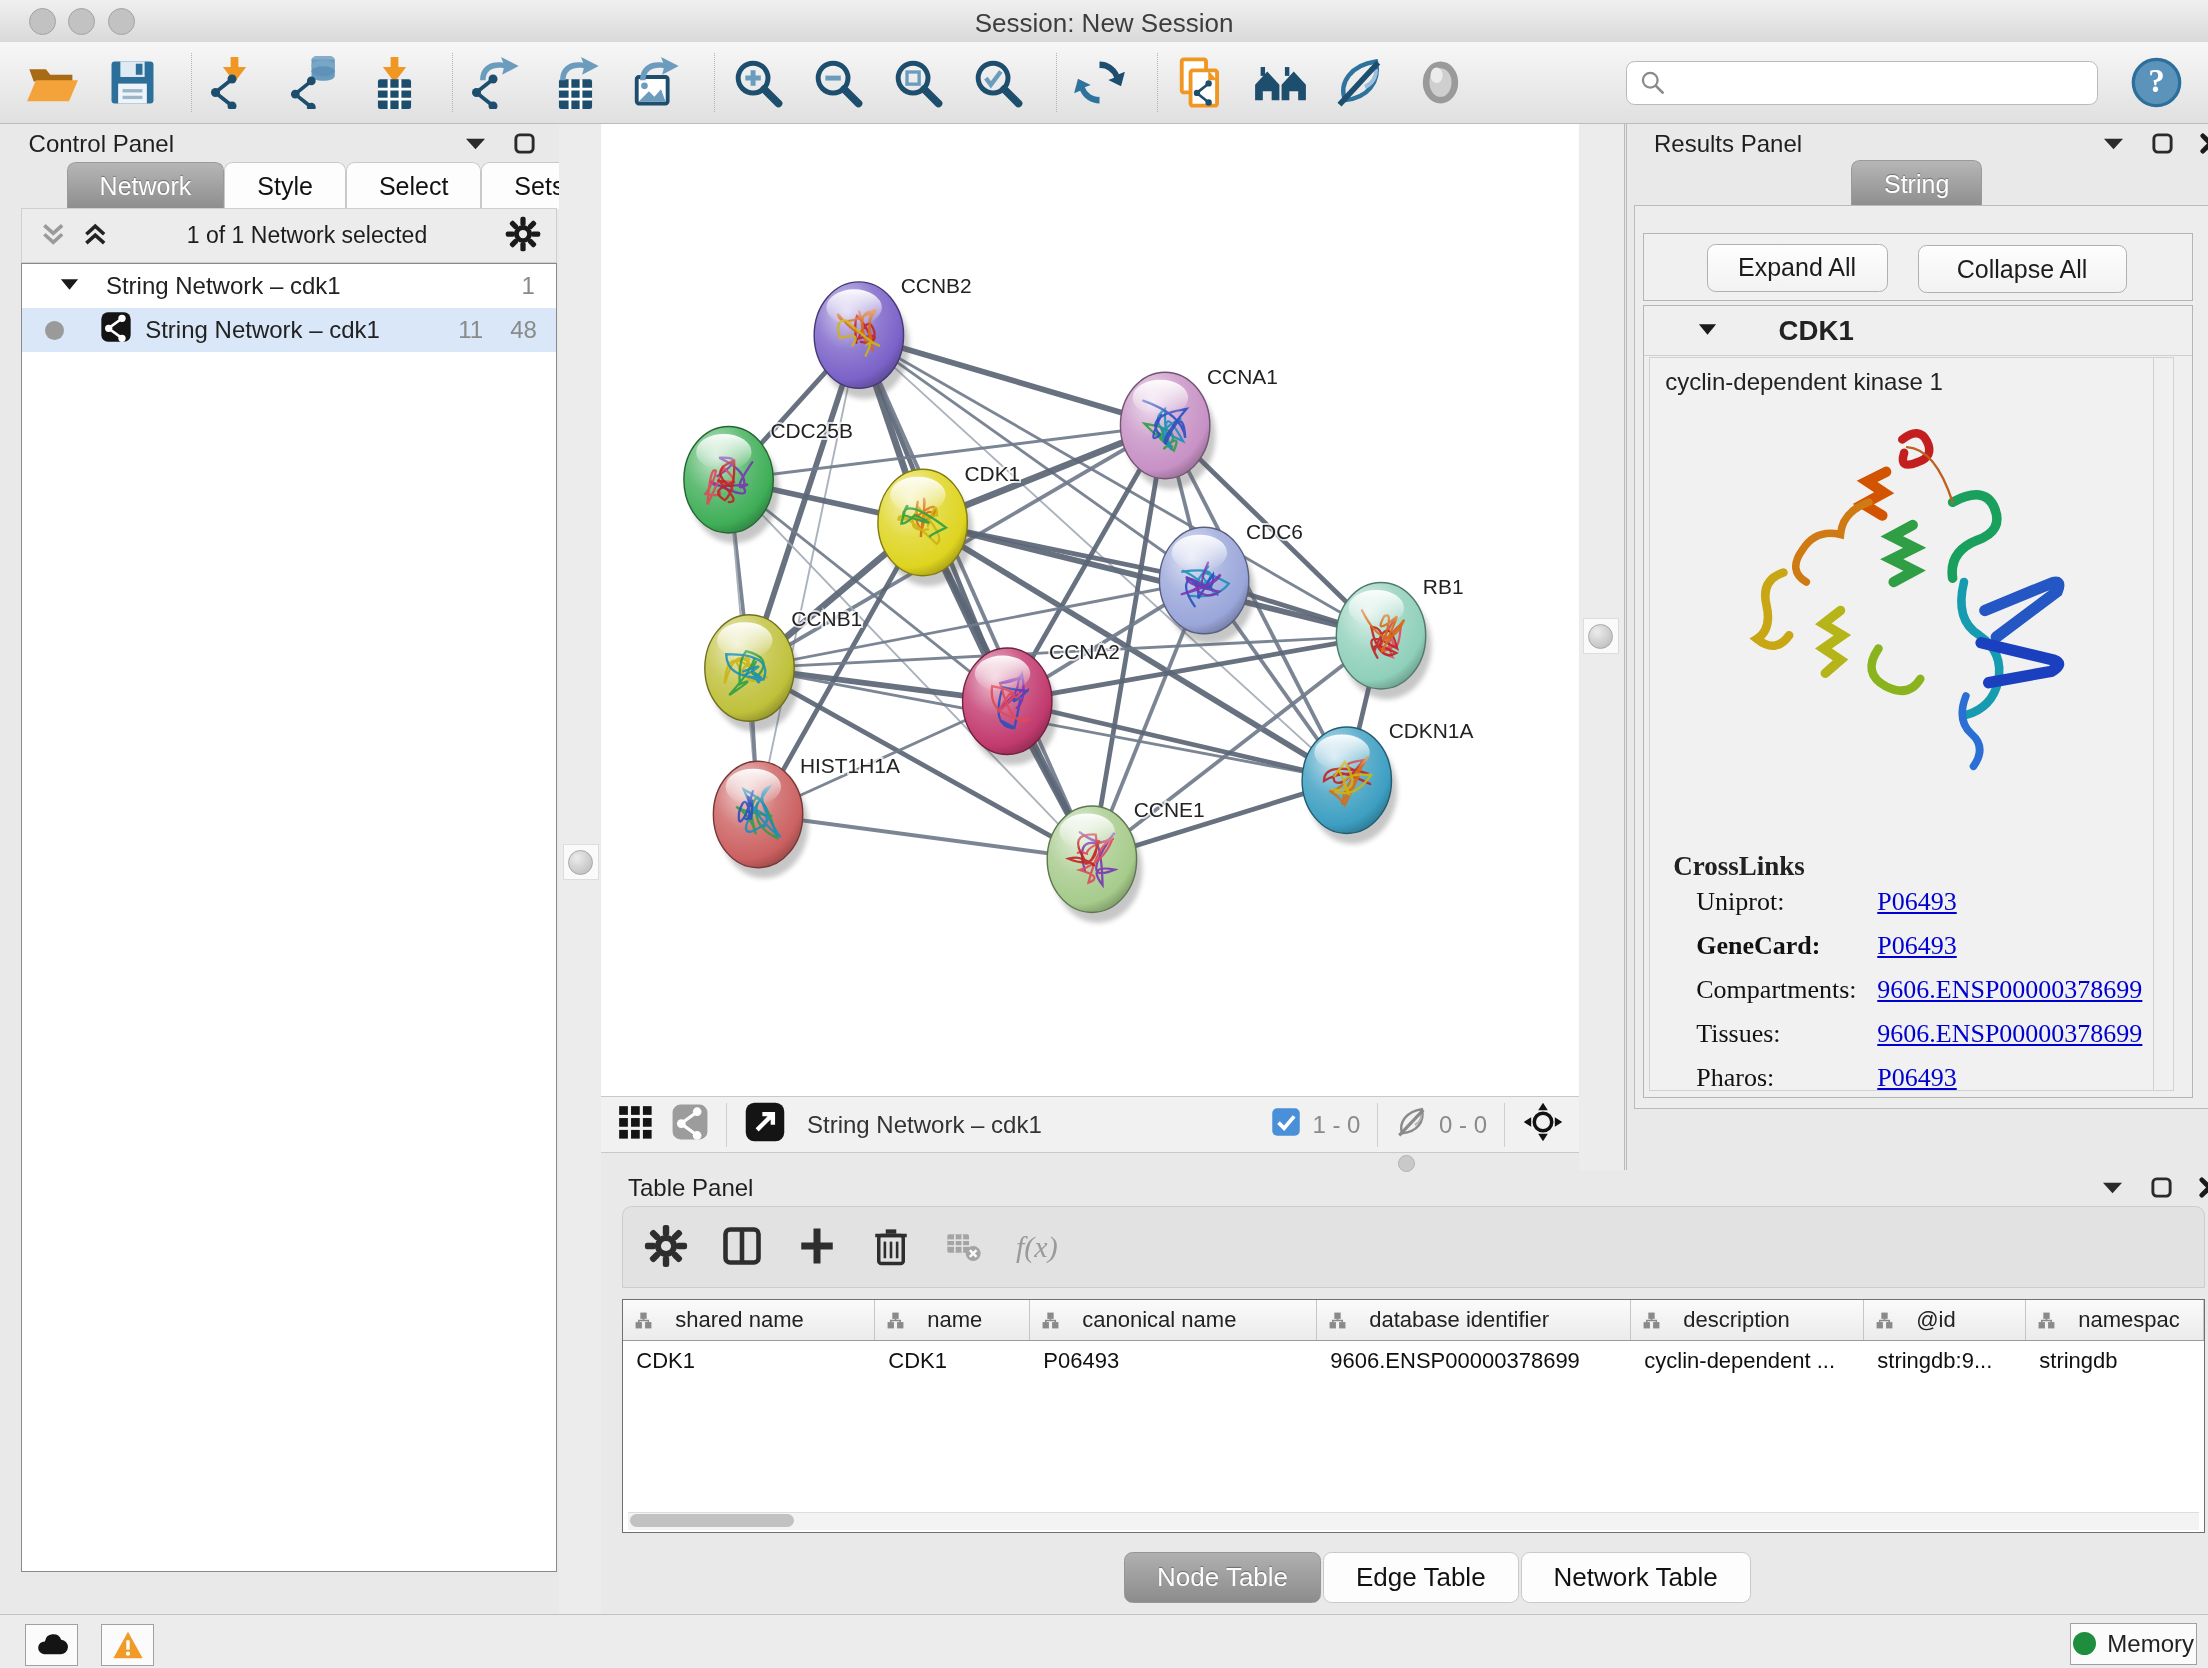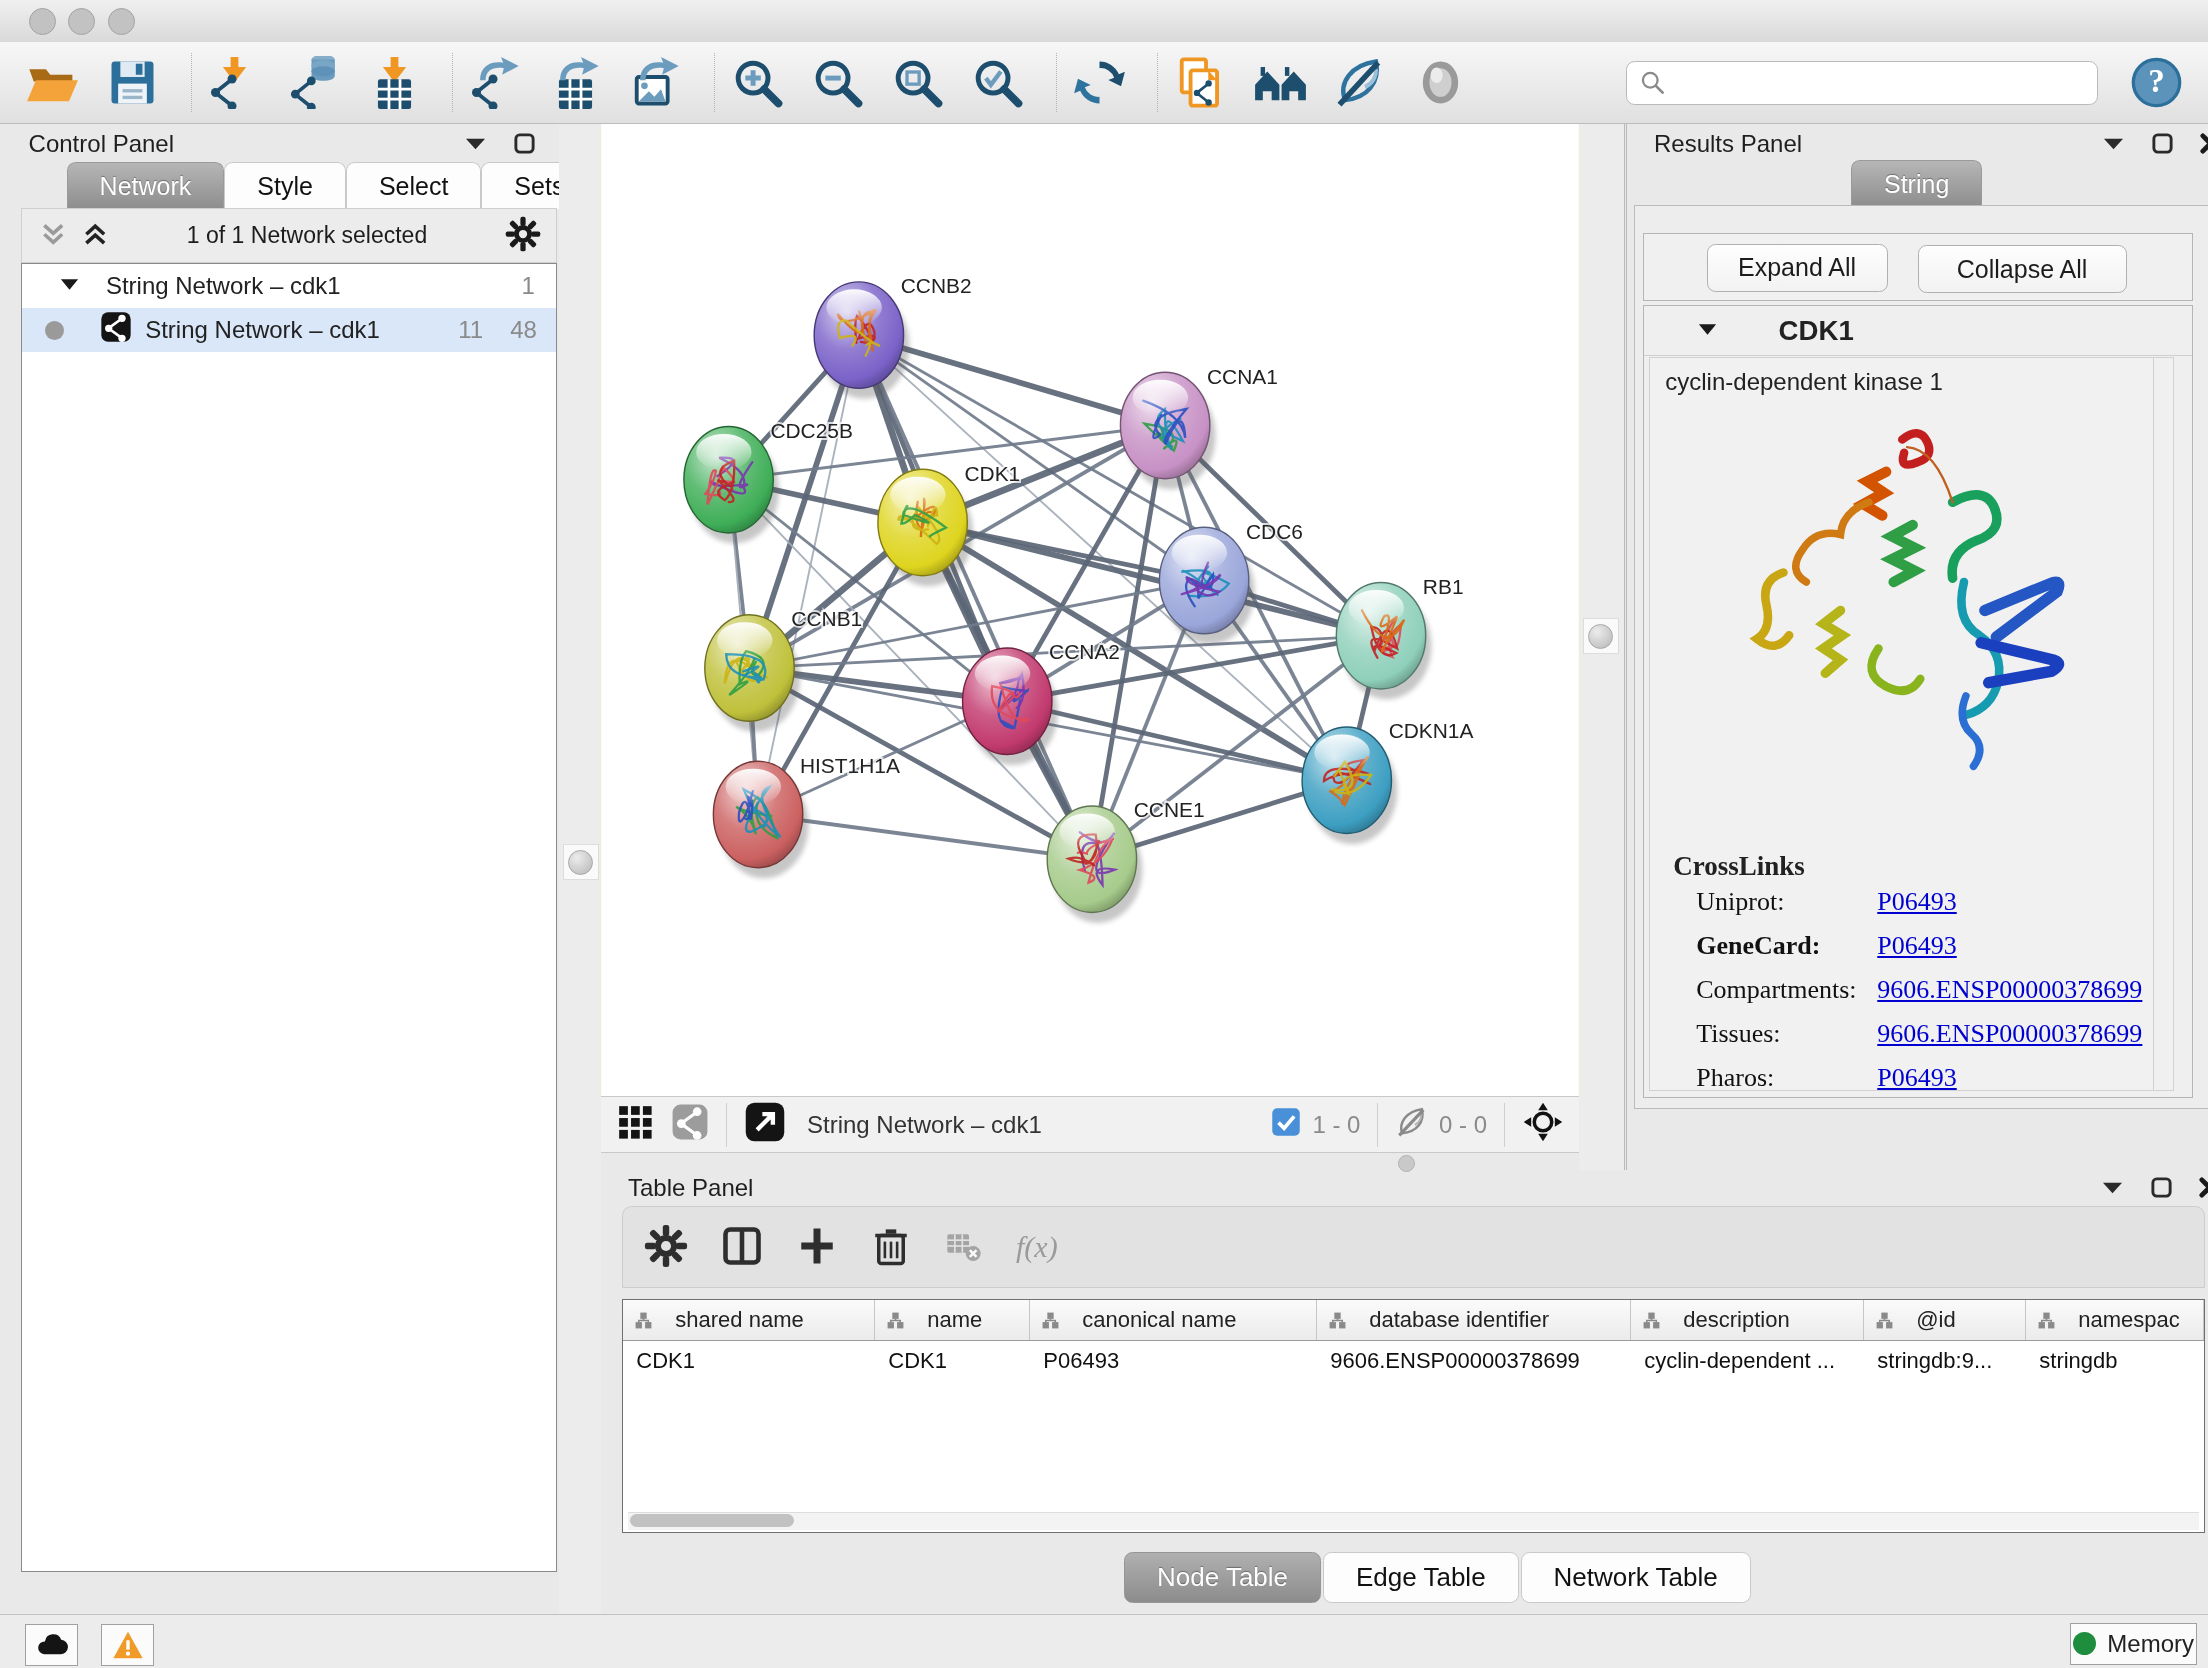--- a/index.html
+++ b/index.html
@@ -35,21 +35,21 @@
   .cpanel{left:7.6px;top:124px;width:552px;height:1489px;}
   .listbox{left:13.3px;top:139px;width:536px;height:1309px;background:#fff;border:1.9px solid #8a8a8a;box-sizing:border-box;}
   .trow{height:44px;display:flex;align-items:center;font-size:24px;}
   .trow.sel{background:#d9e7f8;}
   .graytxt{color:#8a8a8a;}
   
   .vsplit{background:#ececec;}
   .knobbox{width:34px;height:34px;background:#fafafa;border:1px solid #ddd;display:flex;align-items:center;justify-content:center;}
   .knob{width:23px;height:23px;border-radius:50%;background:radial-gradient(circle at 35% 30%,#ececec,#b6b6b6);border:1px solid #a8a8a8;}
   
-  .canvas{left:601px;top:124px;width:978px;height:972px;background:#fde047;}
+  .canvas{left:601px;top:124px;width:978px;height:972px;background:#fef9c3;}
   .navbar{left:601px;top:1096px;width:978px;height:57px;background:#f1f1f1;border-top:1px solid #c8c8c8;
           border-bottom:1px solid #c8c8c8;display:flex;align-items:center;padding:0 15px;box-sizing:border-box;font-size:24px;color:#333;}
   .nv-sep{height:44px;border-left:1px solid #cfcfcf;margin:0 17px;}
   
   .rpanel{left:1626px;top:124px;width:582px;height:1046px;border-left:1.9px solid #b9b9b9;box-sizing:border-box;}
   .rbox{left:1634px;top:205px;width:608px;height:904px;background:#ededed;border:1px solid #bbb;box-sizing:border-box;}
   .btn{background:linear-gradient(#fefefe,#f2f2f2);border:1px solid #b0b0b0;border-radius:8.6px;font-size:25px;
        display:flex;align-items:center;justify-content:center;color:#1c1c1c;}
   .serif{font-family:"Liberation Serif",serif;}
   .xlink{color:#0000d0;text-decoration:underline;font-family:"Liberation Serif",serif;font-size:26px;}
@@ -71,20 +71,21 @@
   .sbtn{background:#fbfbfb;border:1.9px solid #a0a0a0;display:flex;align-items:center;justify-content:center;box-sizing:border-box;}
   .fx{font-family:"Liberation Serif",serif;font-style:italic;font-size:30px;color:#9a9a9a;}
 </style>
 </head>
 <body>
 
 <div class="abs titlebar">
   <div class="abs tl" style="left:28.5px"></div>
   <div class="abs tl" style="left:68px"></div>
   <div class="abs tl" style="left:108px"></div>
+  <div class="abs wtitle">Session: New Session</div>
 </div>
 
 <div class="abs toolbar" id="main-toolbar">
 
   <span class="tb-btn">
       <svg width="53" height="53" viewBox="0 0 48 48">
         <path d="M3 12h15l4 5h20v6H7z" fill="#a96a15"></path>
         <path d="M1 41l8-19h38l-8 19z" fill="#f3a33a"></path>
       </svg>
     </span>

